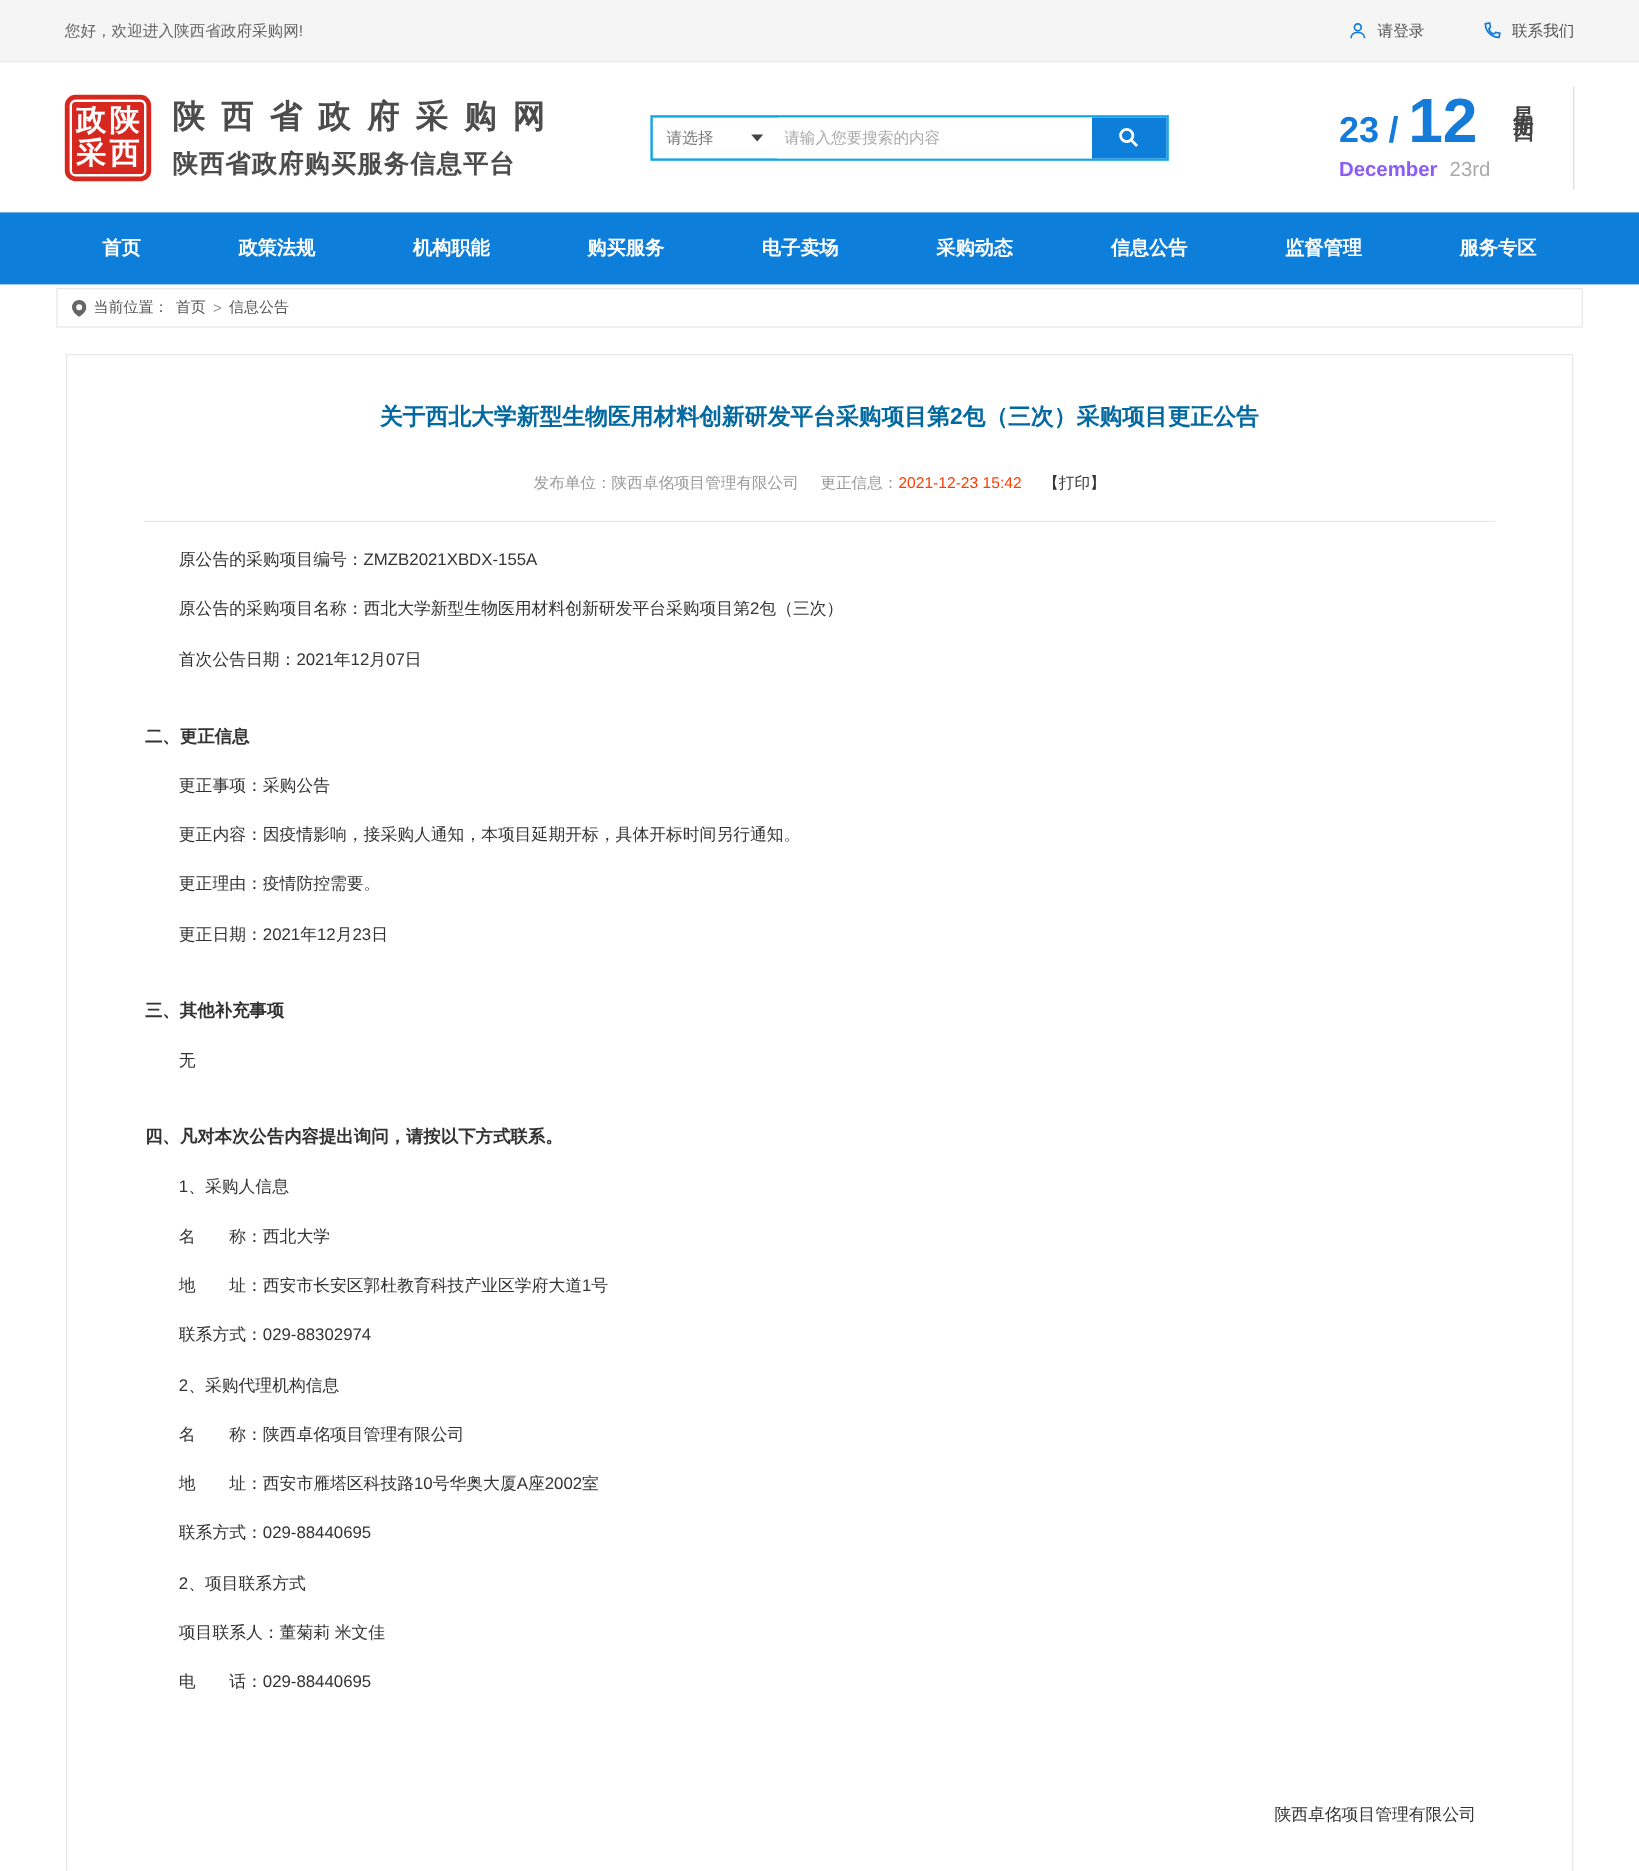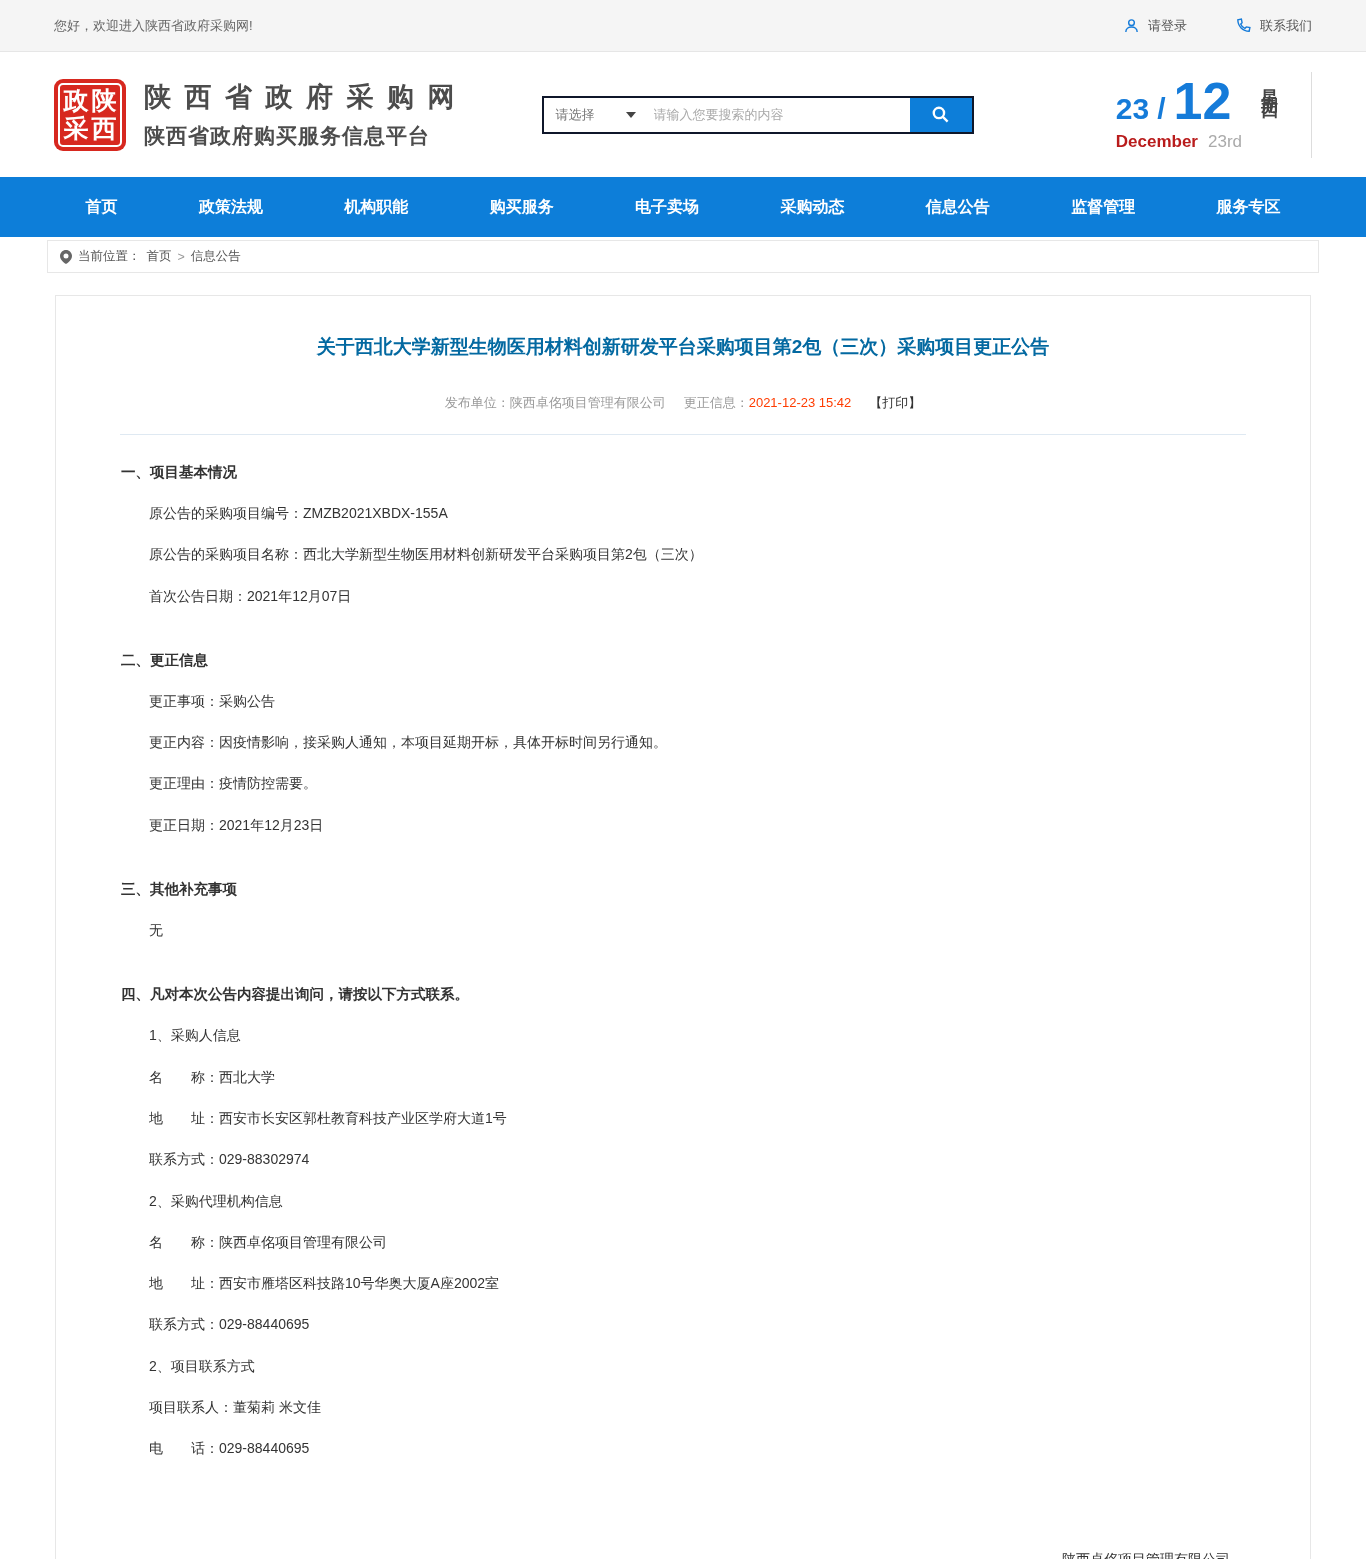--- a/index.html
+++ b/index.html
@@ -24,35 +24,35 @@
   .seal {
     width:72px; height:72px; background:#d7281f; border-radius:9px;
     position:relative; display:grid; grid-template-columns:1fr 1fr;
     place-items:center; padding:8px; flex-shrink:0;
   }
   .seal::after { content:""; position:absolute; inset:4px; border:2px solid #fff; border-radius:5px; }
   .seal span { color:#fff; font-weight:bold; font-size:25px; line-height:1; }
   .site-title { font-size:27px; font-weight:bold; color:#4c4c4c; letter-spacing:3px; white-space:nowrap; }
   .site-subtitle { font-size:21px; font-weight:bold; color:#4c4c4c; margin-top:7px; letter-spacing:1px; white-space:nowrap; }
   
-  .search-box { display:flex; height:38px; border:2px solid #0f172a; width:432px; margin-left:84px; background:#fff; }
+  .search-box { display:flex; height:38px; border:2px solid #0ea5e9; width:432px; margin-left:84px; background:#fff; }
   .search-select { width:104px; display:flex; align-items:center; justify-content:space-between; padding:0 12px; color:#777; font-size:13px; cursor:pointer; }
   .caret { width:0; height:0; border-left:5px solid transparent; border-right:5px solid transparent; border-top:6px solid #444; }
   .search-input { flex:1; border:none; outline:none; font-size:13px; color:#333; padding:0 6px; }
   .search-input::placeholder { color:#aaa; }
   .search-btn { width:62px; background:#0d7ed9; display:flex; align-items:center; justify-content:center; cursor:pointer; border:none; }
   
   .date-block { margin-left:auto; display:flex; align-items:center; gap:16px; padding-right:30px; border-right:1px solid #ddd; height:86px; }
   .date-left { text-align:center; }
   .date-nums { display:flex; align-items:baseline; gap:8px; justify-content:flex-start; }
   .date-day { font-size:30px; font-weight:bold; color:#157bd9; }
   .date-sep { font-size:30px; font-weight:bold; color:#157bd9; }
   .date-month { font-size:52px; font-weight:bold; color:#157bd9; line-height:.9; }
   .date-words { margin-top:6px; font-size:17px; display:flex; gap:10px; }
-  .date-month-name { font-weight:bold; color:#b91c1c; }
+  .date-month-name { font-weight:bold; color:#8b5cf6; }
   .date-ordinal { color:#aaa; }
   .weekday { writing-mode:vertical-rl; font-size:17px; font-weight:bold; color:#444; letter-spacing:7px; height:80px; }
   
   .nav { height:60px; background:#0d7ed9; display:flex; align-items:center; }
   .nav-inner { width:1215px; margin:0 auto; display:flex; justify-content:space-between; }
   .nav-item { color:#fff; font-size:16px; font-weight:bold; cursor:pointer; padding:6px 10px; white-space:nowrap; }
   
   .breadcrumb {
     width:1272px; margin:3px auto 0; border:1px solid #e7e7e7; height:33px;
     display:flex; align-items:center; padding:0 12px; font-size:12.5px; color:#555; gap:6px; background:#fff;
@@ -170,21 +170,20 @@
   <div class="doc-head">
     <div class="doc-title">关于西北大学新型生物医用材料创新研发平台采购项目第2包（三次）采购项目更正公告</div>
     <div class="doc-meta">
       <span><span>发布单位：</span><span>陕西卓佲项目管理有限公司</span></span>
       <span><span>更正信息：</span><span class="time">2021-12-23 15:42</span></span>
       <span class="print-btn">【打印】</span>
     </div>
   </div>
 
   <div class="doc-body">
-    <h3 class="section-heading first">一、项目基本情况</h3>
     <p class="doc-line">原公告的采购项目编号：ZMZB2021XBDX-155A</p>
     <p class="doc-line">原公告的采购项目名称：西北大学新型生物医用材料创新研发平台采购项目第2包（三次）</p>
     <p class="doc-line">首次公告日期：2021年12月07日</p>
 
     <h3 class="section-heading">二、更正信息</h3>
     <p class="doc-line">更正事项：采购公告</p>
     <p class="doc-line">更正内容：因疫情影响，接采购人通知，本项目延期开标，具体开标时间另行通知。</p>
     <p class="doc-line">更正理由：疫情防控需要。</p>
     <p class="doc-line">更正日期：2021年12月23日</p>
 

